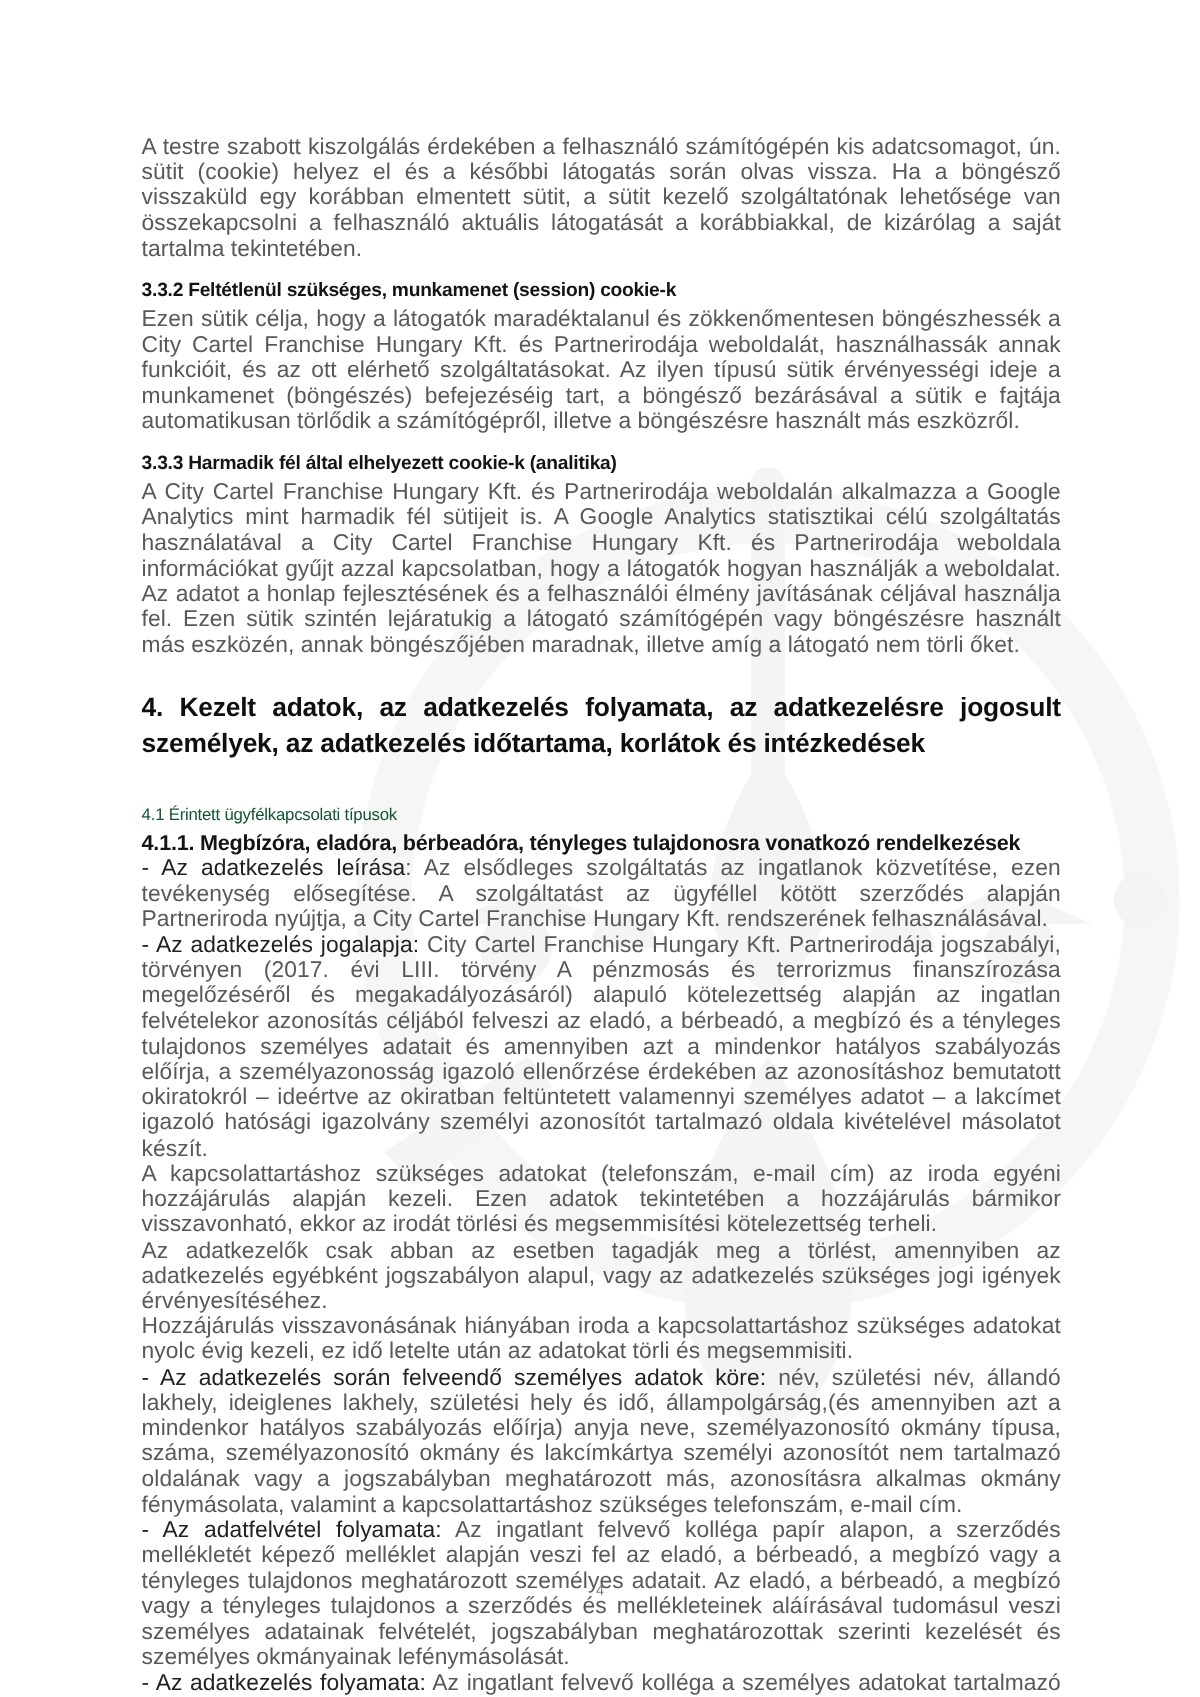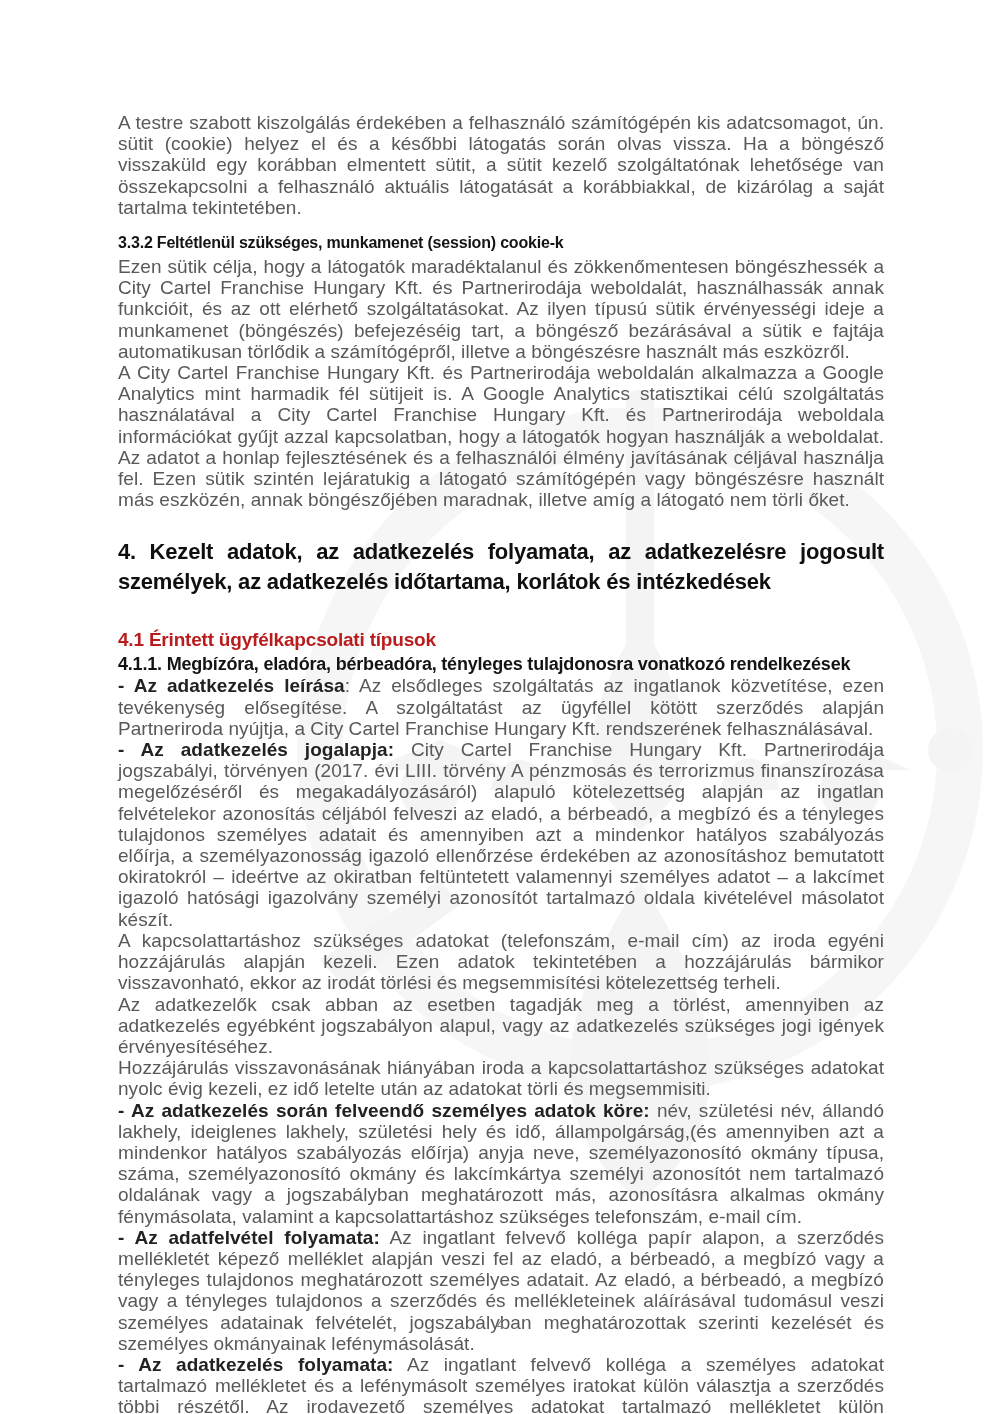--- a/index.html
+++ b/index.html
@@ -25,46 +25,46 @@
   p.body{
     margin:0;
     font-size:19px;
     line-height:21.2px;
     color:#58595b;
     text-align:justify;
     letter-spacing:0.05px;
   }
   p.body b.lead{
     color:#222222;
-    font-weight:bold;
+    font-weight:normal;
   }
   h3.sub{
     font-size:16px;
     line-height:20px;
     color:#141414;
     margin:15px 0 3px 0;
     letter-spacing:-0.2px;
     font-weight:bold;
   }
   h1.sec4{
     font-size:22px;
     line-height:30px;
     color:#0f0f0f;
     margin:27px 0 0 0;
     text-align:justify;
     letter-spacing:-0.2px;
     font-weight:bold;
   }
   h2.s41{
-    font-size:19px;
+    font-size:14px;
     line-height:22px;
-    color:#b91c1c;
+    color:#14532d;
     margin:32px 0 0 0;
     letter-spacing:-0.2px;
-    font-weight:bold;
+    font-weight:normal;
   }
   h3.s411{
     font-size:18px;
     line-height:20px;
     color:#141414;
     margin:3px 0 1px 0;
     letter-spacing:-0.2px;
     font-weight:bold;
   }
   .page-number{
@@ -96,20 +96,21 @@
   </g>
 </svg>
 
 <main class="content">
 
   <p class="body">A testre szabott kiszolgálás érdekében a felhasználó számítógépén kis adatcsomagot, ún. sütit (cookie) helyez el és a későbbi látogatás során olvas vissza. Ha a böngésző visszaküld egy korábban elmentett sütit, a sütit kezelő szolgáltatónak lehetősége van összekapcsolni a felhasználó aktuális látogatását a korábbiakkal, de kizárólag a saját tartalma tekintetében.</p>
 
   <h3 class="sub">3.3.2 Feltétlenül szükséges, munkamenet (session) cookie-k</h3>
   <p class="body">Ezen sütik célja, hogy a látogatók maradéktalanul és zökkenőmentesen böngészhessék a City Cartel Franchise Hungary Kft. és Partnerirodája weboldalát, használhassák annak funkcióit, és az ott elérhető szolgáltatásokat. Az ilyen típusú sütik érvényességi ideje a munkamenet (böngészés) befejezéséig tart, a böngésző bezárásával a sütik e fajtája automatikusan törlődik a számítógépről, illetve a böngészésre használt más eszközről.</p>
 
+  <h3 class="sub">3.3.3 Harmadik fél által elhelyezett cookie-k (analitika)</h3>
   <p class="body">A City Cartel Franchise Hungary Kft. és Partnerirodája weboldalán alkalmazza a Google Analytics mint harmadik fél sütijeit is. A Google Analytics statisztikai célú szolgáltatás használatával a City Cartel Franchise Hungary Kft. és Partnerirodája weboldala információkat gyűjt azzal kapcsolatban, hogy a látogatók hogyan használják a weboldalat. Az adatot a honlap fejlesztésének és a felhasználói élmény javításának céljával használja fel. Ezen sütik szintén lejáratukig a látogató számítógépén vagy böngészésre használt más eszközén, annak böngészőjében maradnak, illetve amíg a látogató nem törli őket.</p>
 
   <h1 class="sec4">4. Kezelt adatok, az adatkezelés folyamata, az adatkezelésre jogosult személyek, az adatkezelés időtartama, korlátok és intézkedések</h1>
 
   <h2 class="s41">4.1 Érintett ügyfélkapcsolati típusok</h2>
   <h3 class="s411">4.1.1.  Megbízóra, eladóra, bérbeadóra, tényleges tulajdonosra vonatkozó rendelkezések</h3>
 
   <p class="body"><b class="lead">- Az adatkezelés leírása</b><span>: Az elsődleges szolgáltatás az ingatlanok közvetítése, ezen tevékenység elősegítése. A szolgáltatást az ügyféllel kötött szerződés alapján Partneriroda nyújtja, a City Cartel Franchise Hungary Kft. rendszerének felhasználásával.</span></p>
 
   <p class="body"><b class="lead">- Az adatkezelés jogalapja:</b><span> City Cartel Franchise Hungary Kft. Partnerirodája jogszabályi, törvényen (2017. évi LIII. törvény A pénzmosás és terrorizmus finanszírozása megelőzéséről és megakadályozásáról) alapuló kötelezettség alapján az ingatlan felvételekor azonosítás céljából felveszi az eladó, a bérbeadó, a megbízó és a tényleges tulajdonos személyes adatait és amennyiben azt a mindenkor hatályos szabályozás előírja, a személyazonosság igazoló ellenőrzése érdekében az azonosításhoz bemutatott okiratokról – ideértve az okiratban feltüntetett valamennyi személyes adatot – a lakcímet igazoló hatósági igazolvány személyi azonosítót tartalmazó oldala kivételével másolatot készít.</span></p>

